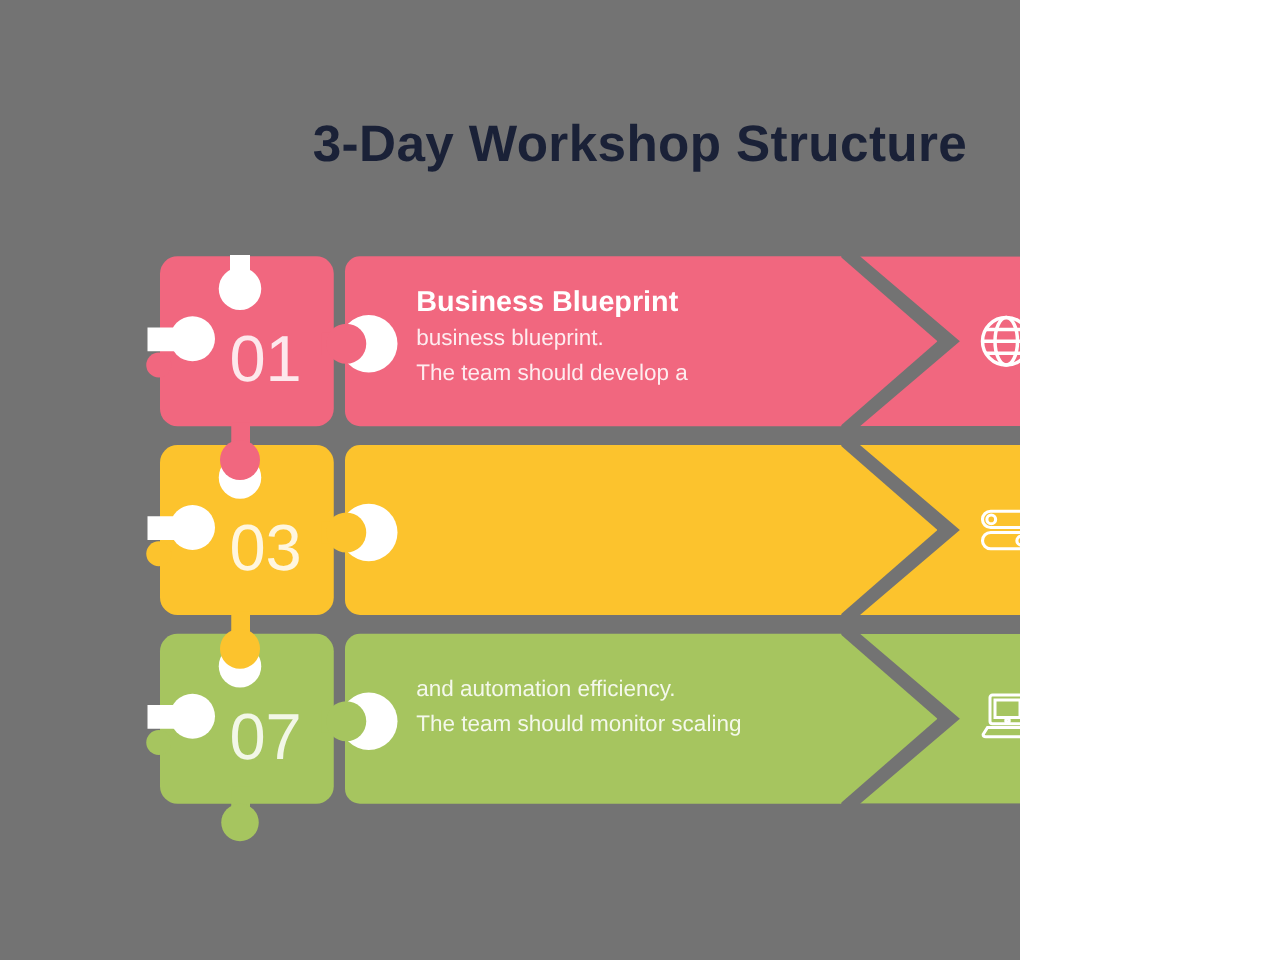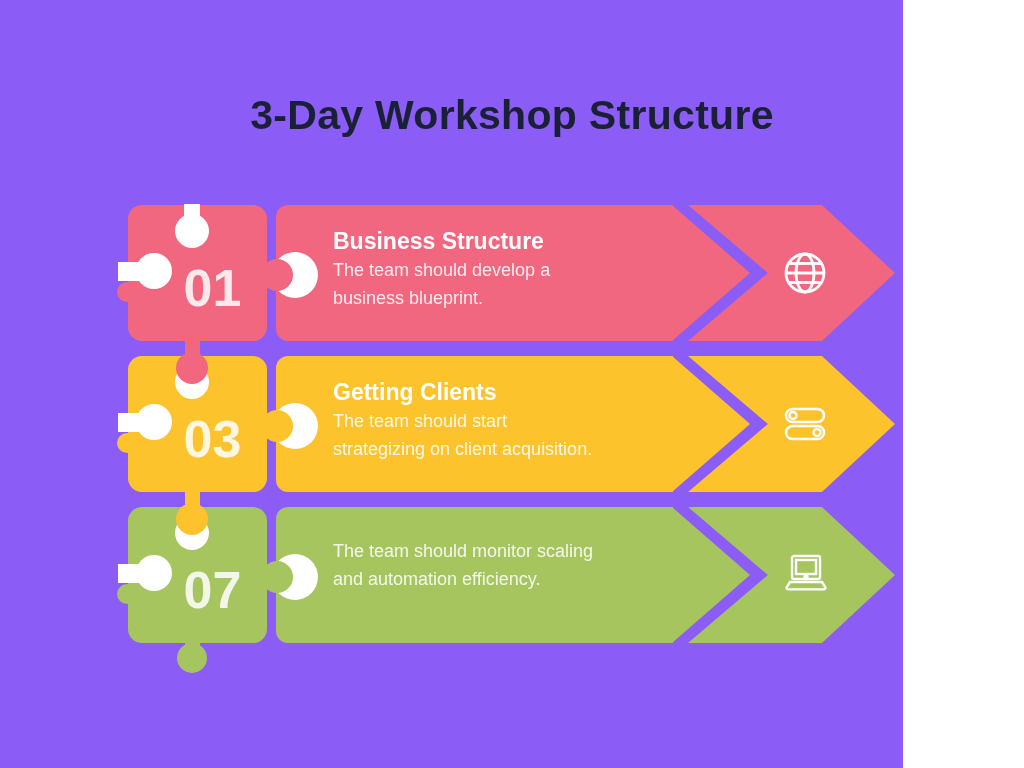--- a/index.html
+++ b/index.html
@@ -1,34 +1,34 @@
 <!DOCTYPE html>
 <html><head>
 <meta charset="utf-8">
 <style>
   html,body{margin:0;padding:0;background:#ffffff;}
   .canvas{
-    position:relative;width:903px;height:768px;background:#8b5cf6;
+    position:relative;width:816px;height:768px;background:#737373;
     font-family:"Liberation Sans",sans-serif;overflow:hidden;
   }
   .title{
     position:absolute;top:92px;left:0;width:1024px;text-align:center;
     font-size:41px;font-weight:bold;color:#1a2137;letter-spacing:.3px;
   }
   .row{position:absolute;left:0;width:1024px;height:136px;}
   .r0{top:205px}.r1{top:356px}.r2{top:507px}
 
   
   .bg-pink{background:#f1677f}.bg-yellow{background:#fcc32d}.bg-green{background:#a6c55f}
 
   
   .square{position:absolute;left:128px;top:0;width:139px;height:136px;border-radius:14px;}
   .num{
     position:absolute;left:128px;top:57px;width:139px;box-sizing:border-box;padding-left:30px;
-    text-align:center;font-size:52px;line-height:52px;font-weight:bold;color:rgba(255,255,255,.85);
+    text-align:center;font-size:52px;line-height:52px;font-weight:normal;color:rgba(255,255,255,.85);
   }
   
   .notch-ball{position:absolute;left:175px;top:9px;width:34px;height:34px;border-radius:50%;background:#fff;}
   .notch-stem{position:absolute;left:184px;top:-1px;width:16px;height:28px;background:#fff;}
   
   .conn-stem{position:absolute;left:185px;top:-18px;width:15px;height:31px;}
   .conn-ball{position:absolute;left:176px;top:-4px;width:32px;height:32px;border-radius:50%;}
   
   .socket-bump{position:absolute;left:117px;top:77px;width:20px;height:20px;border-radius:50%;}
   .socket-stem{position:absolute;left:118px;top:57px;width:36px;height:19px;background:#fff;}
@@ -75,23 +75,23 @@
     <div class="socket-ball"></div>
     <div class="num">01</div>
 
     <div class="bar-body bg-pink"></div>
     <div class="bar-point bg-pink"></div>
     <div class="crescent"></div>
     <div class="rtab-stem bg-pink"></div>
     <div class="rtab-ball bg-pink"></div>
 
     <div class="texts">
-      <div class="heading">Business Structure</div>
+      <div class="heading">Business Blueprint</div>
+      <div class="desc">business blueprint.</div>
       <div class="desc">The team should develop a</div>
-      <div class="desc">business blueprint.</div>
     </div>
 
     <div class="arrowhead bg-pink">
       <div class="icon-wrap">
         <svg width="48" height="48" viewBox="0 0 48 48" fill="none" stroke="#ffffff" stroke-width="2.8">
           <circle cx="24" cy="24" r="19"></circle>
           <ellipse cx="24" cy="24" rx="9" ry="19"></ellipse>
           <line x1="5" y1="24" x2="43" y2="24"></line>
           <line x1="8" y1="14.5" x2="40" y2="14.5"></line>
           <line x1="8" y1="33.5" x2="40" y2="33.5"></line>
@@ -109,25 +109,20 @@
     <div class="socket-stem"></div>
     <div class="socket-ball"></div>
     <div class="num">03</div>
 
     <div class="bar-body bg-yellow"></div>
     <div class="bar-point bg-yellow"></div>
     <div class="crescent"></div>
     <div class="rtab-stem bg-yellow"></div>
     <div class="rtab-ball bg-yellow"></div>
 
-    <div class="texts">
-      <div class="heading">Getting Clients</div>
-      <div class="desc">The team should start</div>
-      <div class="desc">strategizing on client acquisition.</div>
-    </div>
 
     <div class="arrowhead bg-yellow">
       <div class="icon-wrap">
         <svg width="48" height="46" viewBox="0 0 48 46" fill="none" stroke="#ffffff" stroke-width="2.5">
           <rect x="5" y="8" width="38" height="13" rx="6.5"></rect>
           <circle cx="12" cy="14.5" r="3.5"></circle>
           <rect x="5" y="25" width="38" height="13" rx="6.5"></rect>
           <circle cx="36" cy="31.5" r="3.5"></circle>
         </svg>
       </div>
@@ -146,22 +141,22 @@
     <div class="btab-ball bg-green"></div>
     <div class="num">07</div>
 
     <div class="bar-body bg-green"></div>
     <div class="bar-point bg-green"></div>
     <div class="crescent"></div>
     <div class="rtab-stem bg-green"></div>
     <div class="rtab-ball bg-green"></div>
 
     <div class="texts">
+      <div class="desc">and automation efficiency.</div>
       <div class="desc">The team should monitor scaling</div>
-      <div class="desc">and automation efficiency.</div>
     </div>
 
     <div class="arrowhead bg-green">
       <div class="icon-wrap">
         <svg width="52" height="44" viewBox="0 0 52 44" fill="none" stroke="#ffffff" stroke-width="2.4">
           <rect x="13" y="3" width="28" height="23" rx="2"></rect>
           <rect x="17" y="7" width="20" height="14"></rect>
           <circle cx="27" cy="23.6" r="1.4"></circle>
           <path d="M11 29 L43 29 L46.5 34.6 Q46.5 36.4 44.4 36.4 L9.6 36.4 Q7.5 36.4 7.5 34.6 Z"></path>
         </svg>

